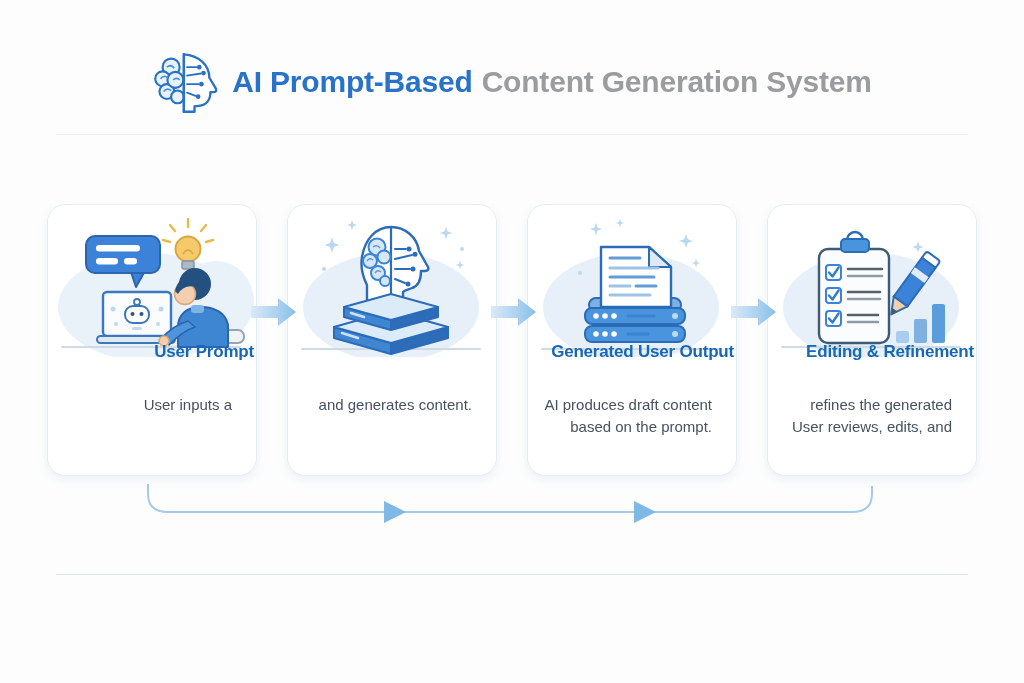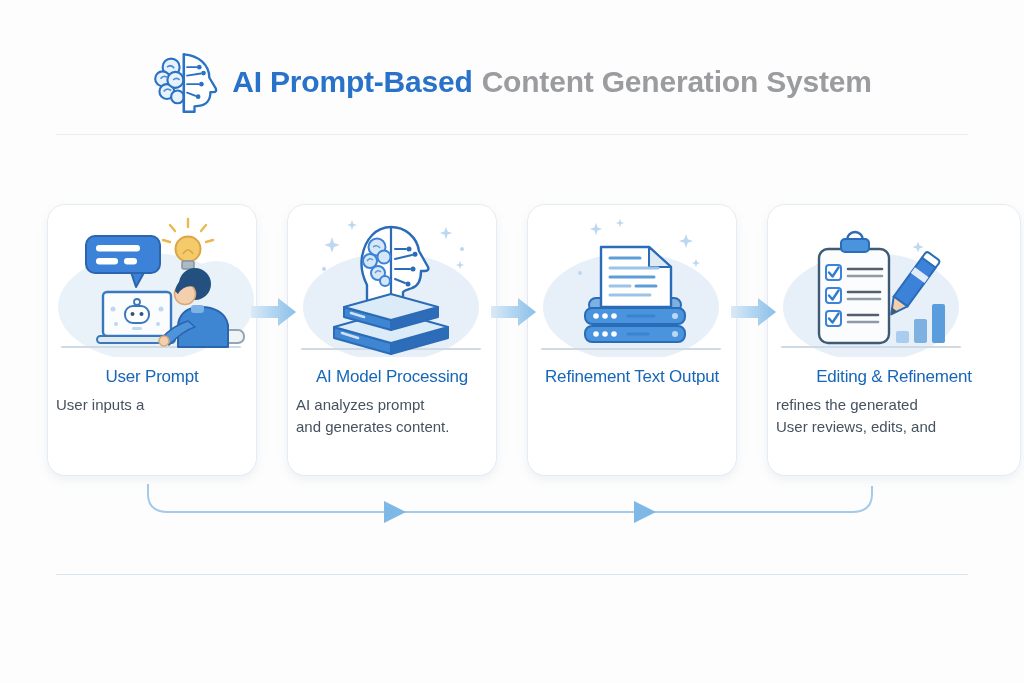--- a/index.html
+++ b/index.html
@@ -22,30 +22,30 @@
   .divider { position:absolute; left:56px; width:912px; height:1px; }
   .divider.top { top:122px; background:#ececee; }
   .divider.bottom { top:562px; background:#d9e6f2; }
   
   .card {
     position:absolute; top:192px; width:208px; height:270px;
     background:#ffffff; border:1px solid #e5ebf2; border-radius:18px;
     box-shadow:0 4px 10px rgba(150,175,205,0.16);
   }
   .card.c1 { left:47px; } .card.c2 { left:287px; }
-  .card.c3 { left:527px; } .card.c4 { left:767px;padding-left:44px; }
+  .card.c3 { left:527px; } .card.c4 { left:767px; }
   .card .illu { position:absolute; top:4px; left:0; width:206px; height:148px; }
   .card h2 {
-    position:absolute; top:162px; left:2px; right:2px; margin:0;
-    text-align:center; font-size:17px; font-weight:400; color:#1767b8;
+    position:absolute; top:137px; left:2px; right:2px; margin:0;
+    text-align:right; font-size:17px; font-weight:700; color:#1767b8;
     letter-spacing:-0.2px; white-space:nowrap;
   }
   .card .desc {
-    position:absolute; top:189px; left:8px; right:8px; margin:0;
-    text-align:left; font-size:15px; line-height:22px; color:#46525f;
+    position:absolute; top:189px; left:8px; right:24px; margin:0;
+    text-align:right; font-size:15px; line-height:22px; color:#46525f;
   }
   .card .desc div { white-space:nowrap; }
   
   .step-arrow { position:absolute; top:285px; width:46px; height:30px; }
   .step-arrow.a1 { left:251px; } .step-arrow.a2 { left:491px; } .step-arrow.a3 { left:731px; }
   
   .flow-connector { position:absolute; left:0; top:450px; width:1024px; height:80px; }
 </style>
 </head>
 <body>
@@ -194,23 +194,21 @@
       <g stroke="#2b6cb8" stroke-width="2" stroke-linejoin="round">
         <polygon points="56,98 103,111 103,121 56,108" fill="#3f86d2"></polygon>
         <polygon points="150,98 103,111 103,121 150,108" fill="#2d6cb9"></polygon>
         <polygon points="103,85 150,98 103,111 56,98" fill="#dcebf8"></polygon>
       </g>
       <g stroke="#ffffff" stroke-width="2.6" stroke-linecap="round" opacity="0.75">
         <line x1="63" y1="104" x2="76" y2="108"></line>
         <line x1="54" y1="124" x2="70" y2="129"></line>
       </g>
     </svg>
-    <h2>AI Model Processing</h2>
     <div class="desc">
-      <div>AI analyzes prompt</div>
       <div>and generates content.</div>
     </div>
   </div>
 
   <div class="card c3">
     <svg class="illu" viewBox="0 0 206 148">
       <ellipse cx="103" cy="98" rx="88" ry="54" fill="#e7f0f9"></ellipse>
       <path d="M14,140 H192" stroke="#cfdae3" stroke-width="2" stroke-linecap="round" fill="none"></path>
       <g fill="#bcd8f0">
         <path transform="translate(68,20) scale(0.9)" d="M0,-7 L1.8,-1.8 L7,0 L1.8,1.8 L0,7 L-1.8,1.8 L-7,0 L-1.8,-1.8 Z"></path>
@@ -241,21 +239,25 @@
           <circle cx="86" cy="107" r="2.8"></circle>
         <circle cx="68" cy="125" r="2.8"></circle>
           <circle cx="77" cy="125" r="2.8"></circle>
           <circle cx="86" cy="125" r="2.8"></circle>
       </g>
       <circle cx="147" cy="107" r="3" fill="#bcd9f2"></circle>
       <circle cx="147" cy="125" r="3" fill="#bcd9f2"></circle>
       <path d="M100,107 H126" stroke="#2f74c4" stroke-width="3" stroke-linecap="round" opacity="0.55"></path>
       <path d="M100,125 H120" stroke="#2f74c4" stroke-width="3" stroke-linecap="round" opacity="0.55"></path>
     </svg>
-    <h2>Refinement Text Output</h2>
+    <h2>Generated User Output</h2>
+    <div class="desc">
+      <div>AI produces draft content</div>
+      <div>based on the prompt.</div>
+    </div>
   </div>
 
   <div class="card c4">
     <svg class="illu" viewBox="0 0 206 148">
       <ellipse cx="103" cy="98" rx="88" ry="54" fill="#e7f0f9"></ellipse>
       <path d="M14,138 H192" stroke="#cfdae3" stroke-width="2" stroke-linecap="round" fill="none"></path>
       <path transform="translate(150,38) scale(0.8)" d="M0,-7 L1.8,-1.8 L7,0 L1.8,1.8 L0,7 L-1.8,1.8 L-7,0 L-1.8,-1.8 Z" fill="#bcd8f0"></path>
 
       <rect x="128" y="122" width="13" height="12" rx="2" fill="#a8cdee"></rect>
       <rect x="146" y="110" width="13" height="24" rx="2" fill="#7fb0e2"></rect>

